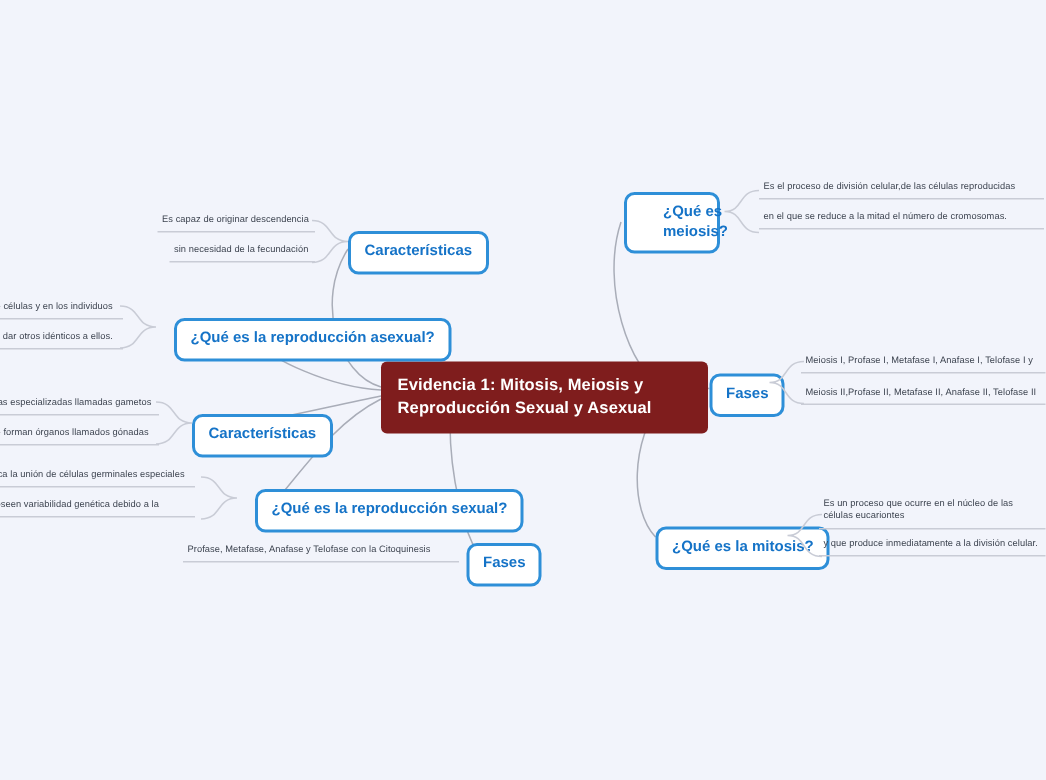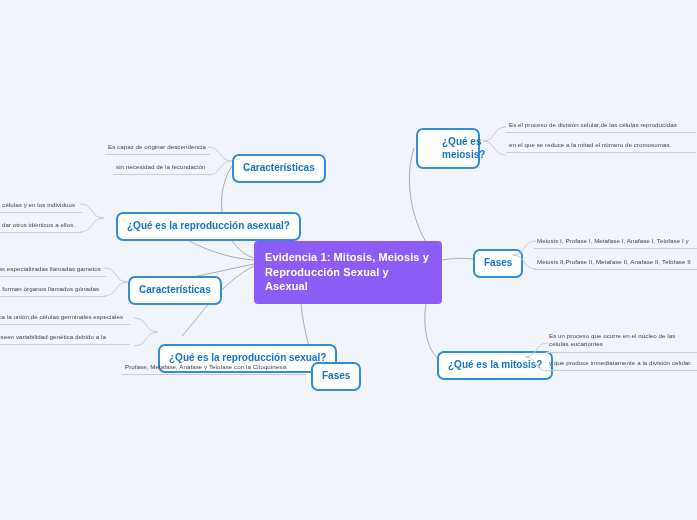--- a/index.html
+++ b/index.html
@@ -11,22 +11,22 @@
     position:relative;
   }
   #canvas{position:absolute;inset:0;width:697px;height:520px;}
   svg.links{position:absolute;left:0;top:0;width:697px;height:520px;pointer-events:none;}
   svg.links path{fill:none;stroke:#a9adb8;stroke-width:1;}
 
   .node{position:absolute;box-sizing:border-box;}
 
   
   .root{
-    left:254px;top:241px;width:188px;
-    background:#8b5cf6;
+    left:254px;top:241px;width:218px;
+    background:#7f1d1d;
     border-radius:4px;
     padding:9px 11px 10px 11px;
     color:#ffffff;
     font-size:11px;font-weight:bold;line-height:1.32;
     letter-spacing:.1px;
   }
 
   
   .branch{
     background:#ffffff;
@@ -108,21 +108,21 @@
 
   <div class="node branch" style="left:128px;top:276px;">
     <span>Características</span>
   </div>
   <svg class="bracket" style="left:102px;top:264px;width:28px;height:36px;" viewBox="0 0 28 36">
     <path d="M2,4 C 16,4 12,18 26,18 C 12,18 16,32 2,32"></path>
   </svg>
   <div class="leaf left underline-b" style="left:-6px;top:263px;width:112px;">las especializadas llamadas gametos</div>
   <div class="leaf left underline-b" style="left:-6px;top:283px;width:112px;">e forman órganos llamados gónadas</div>
 
-  <div class="node branch" style="left:158px;top:326px;margin-top:18px;">
+  <div class="node branch" style="left:170px;top:326px;">
     <span>¿Qué es la reproducción sexual?</span>
   </div>
   <svg class="bracket" style="left:132px;top:314px;width:28px;height:36px;" viewBox="0 0 28 36">
     <path d="M2,4 C 16,4 12,18 26,18 C 12,18 16,32 2,32"></path>
   </svg>
   <div class="leaf left underline-b" style="left:-6px;top:311px;width:136px;">ica  la unión de células germinales especiales</div>
   <div class="leaf left underline-b" style="left:-6px;top:331px;width:136px;">oseen variabilidad genética debido a la</div>
 
   <div class="node branch" style="left:311px;top:362px;">
     <span>Fases</span>

